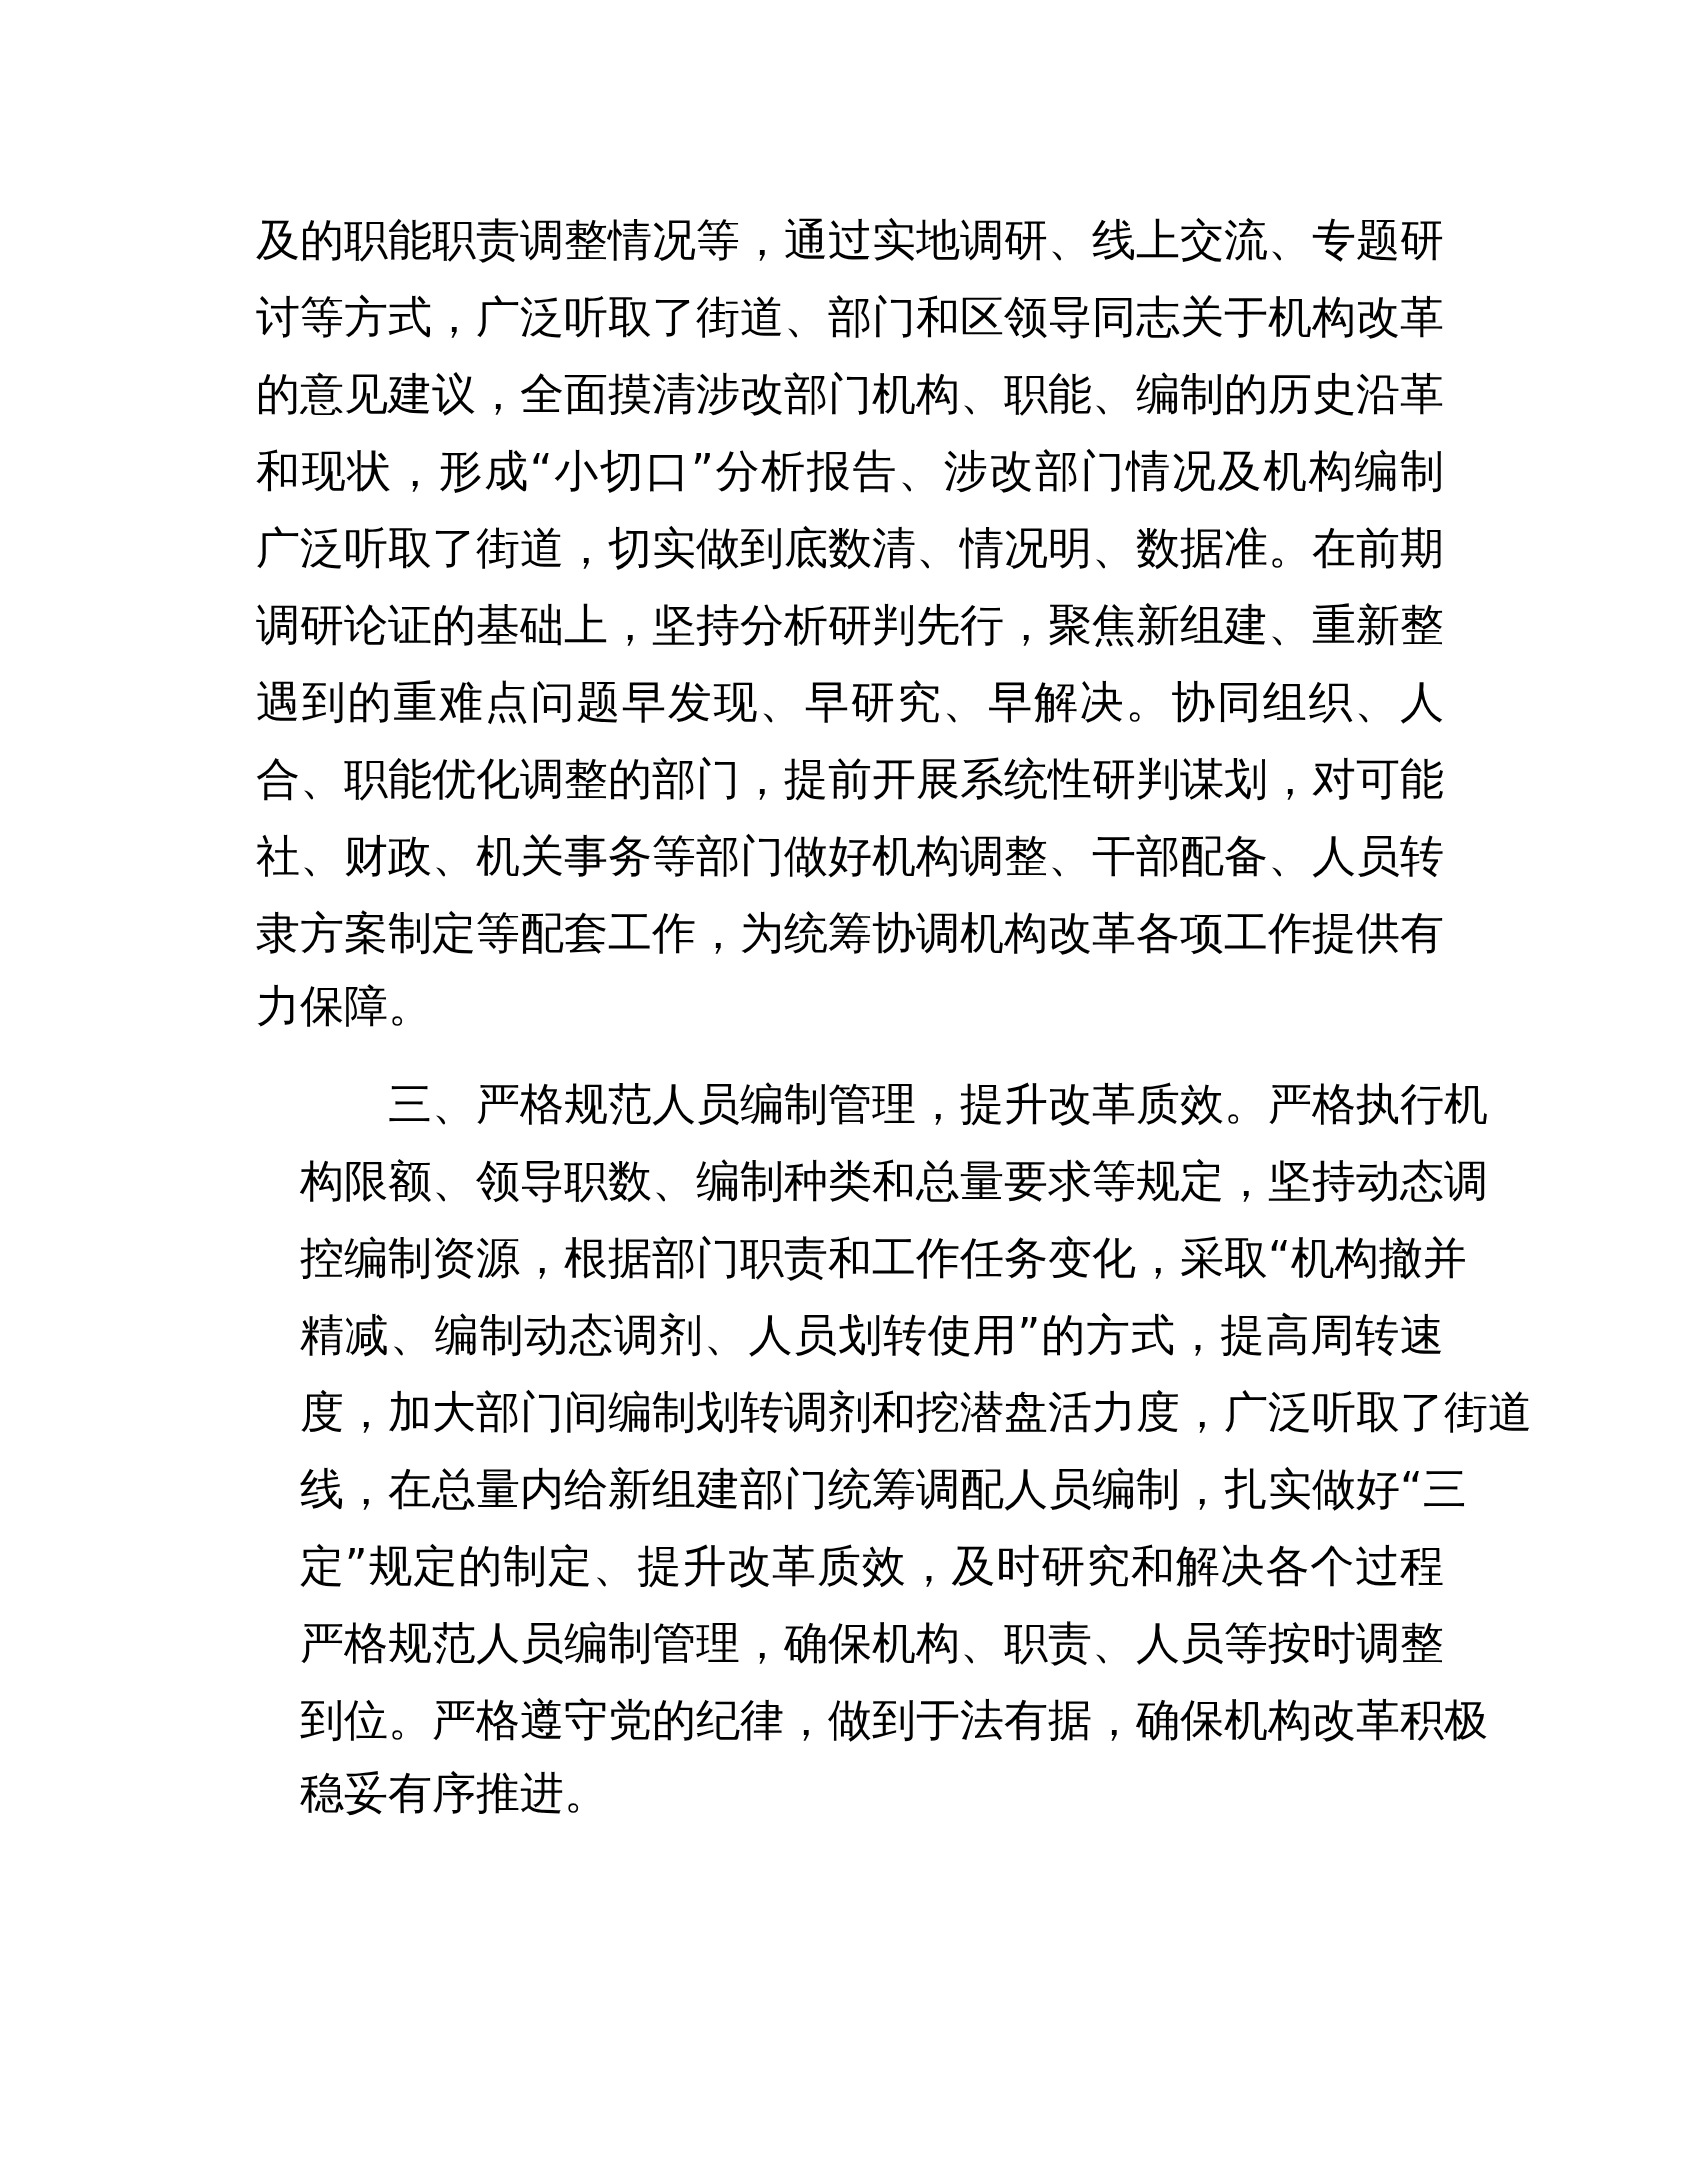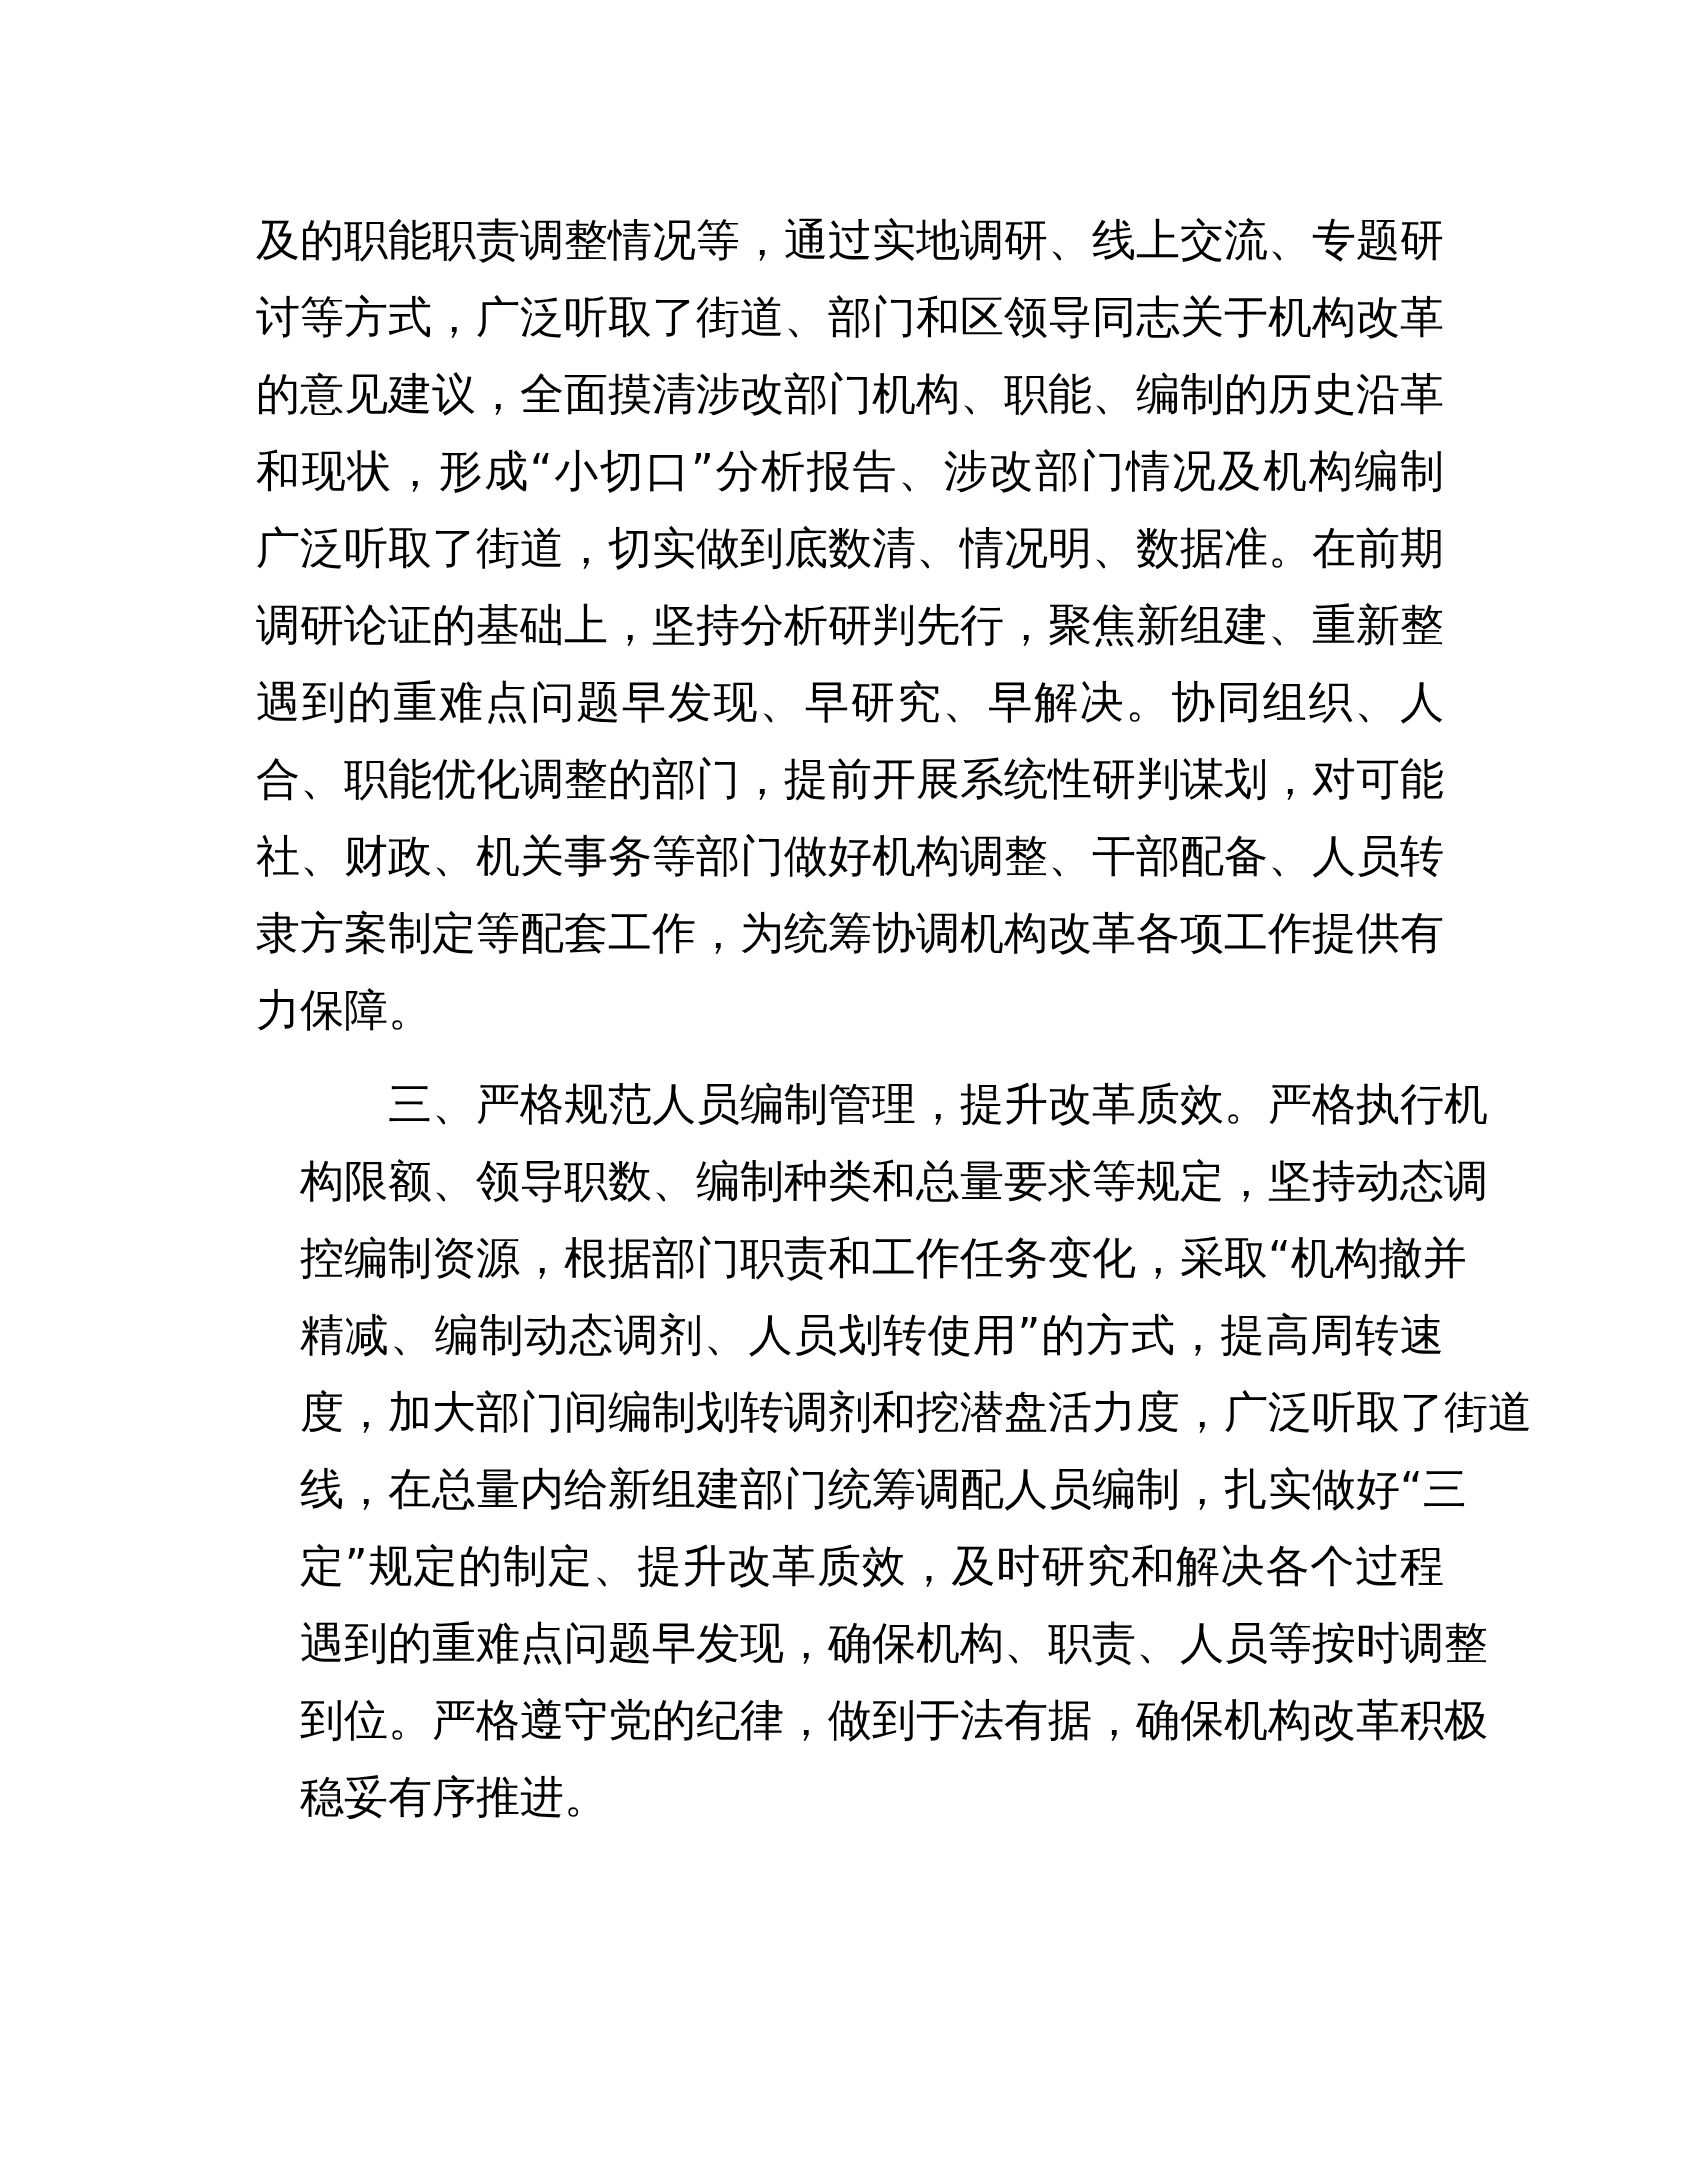--- a/index.html
+++ b/index.html
@@ -33,20 +33,21 @@
   }
   .line {
     display: block;
     white-space: nowrap;
     height: 77px;
     text-align: justify;
     text-align-last: justify;
   }
   .line.last {
     text-align-last: left;
+    font-family: Liberation Mono, monospace;
   }
   .line.indent {
     padding-left: 88px;
   }
   .para {
     display: block;
   }
   .para + .para {
     margin-top: 17px;
     margin-left: 44px;
@@ -73,20 +74,20 @@
     </div>
 
     <div class="para">
       <span class="line indent">三、严格规范人员编制管理，提升改革质效。严格执行机</span>
       <span class="line">构限额、领导职数、编制种类和总量要求等规定，坚持动态调</span>
       <span class="line">控编制资源，根据部门职责和工作任务变化，采取“机构撤并</span>
       <span class="line">精减、编制动态调剂、人员划转使用”的方式，提高周转速</span>
       <span class="line">度，加大部门间编制划转调剂和挖潜盘活力度，广泛听取了街道</span>
       <span class="line">线，在总量内给新组建部门统筹调配人员编制，扎实做好“三</span>
       <span class="line">定”规定的制定、提升改革质效，及时研究和解决各个过程</span>
-      <span class="line">遇到的重难点问题早发现，确保机构、职责、人员等按时调整</span>
+      <span class="line">严格规范人员编制管理，确保机构、职责、人员等按时调整</span>
       <span class="line">到位。严格遵守党的纪律，做到于法有据，确保机构改革积极</span>
       <span class="line last">稳妥有序推进。</span>
     </div>
 
   </div>
 </div>
 
 
 </body></html>

